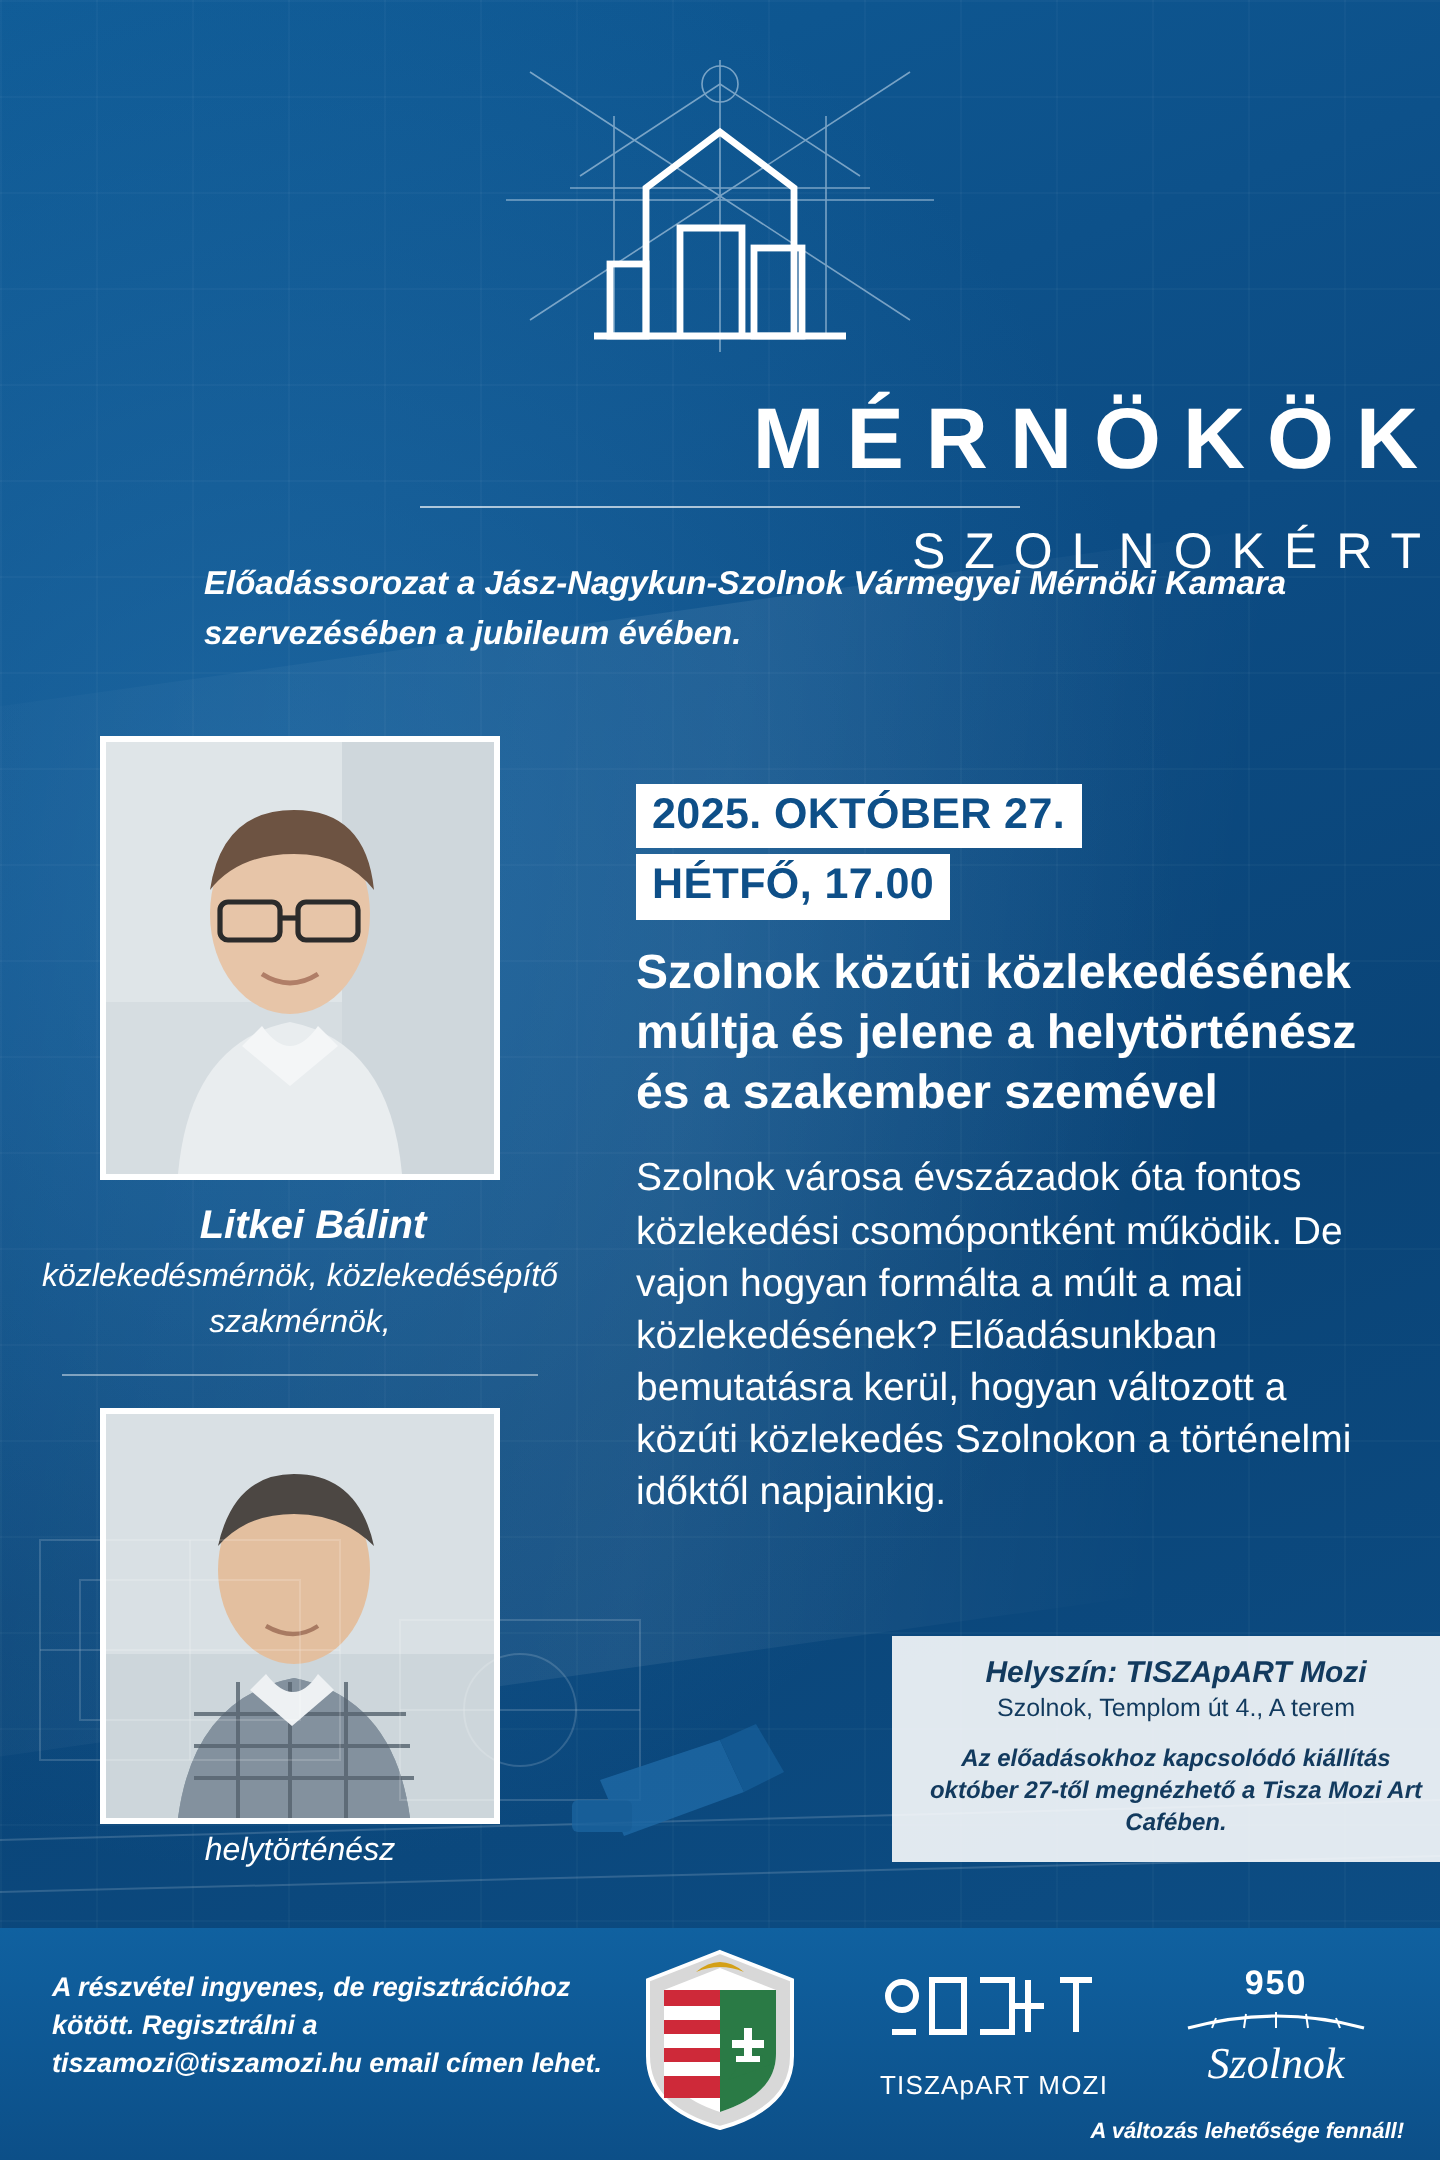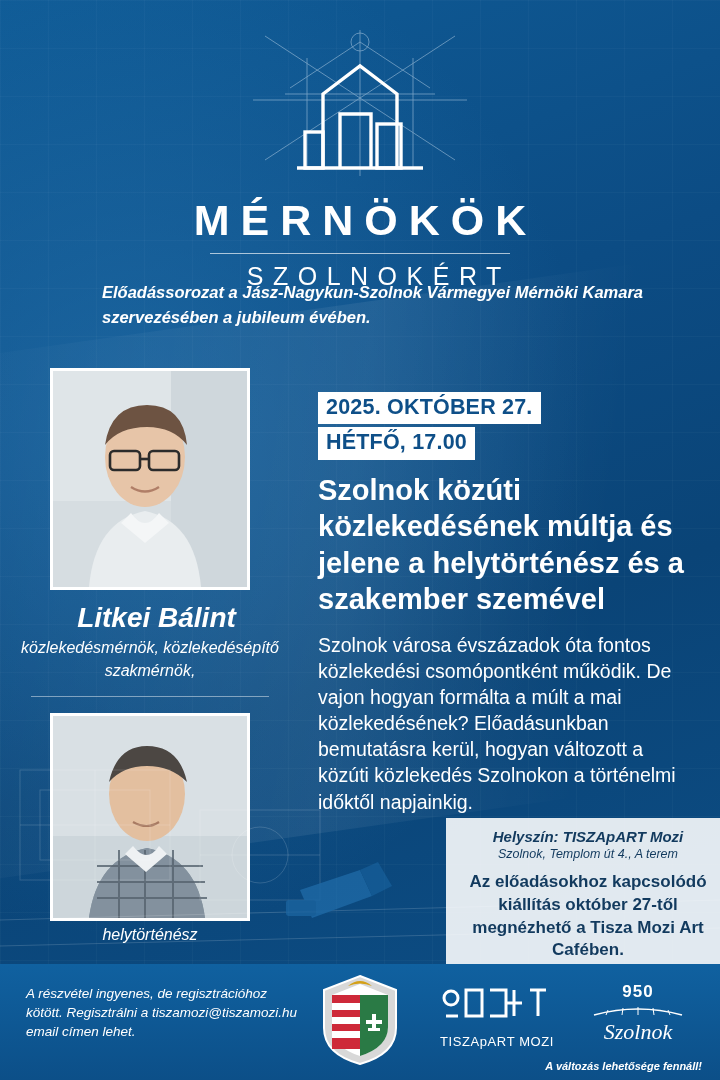--- a/index.html
+++ b/index.html
@@ -35,21 +35,21 @@
   }
 
   
   .logo-wrap {
     position: absolute; top: 28px; left: 0; right: 0;
     display: flex; justify-content: center;
   }
   .logo-svg { display:block; }
 
   .brand {
-    position: absolute; top: 198px; left: 0; right: 0; text-align: center;
+    position: absolute; top: 198px; left: 0; right: 0; text-align: right;
   }
   .brand-main {
     color: #ffffff;
     font-size: 43px;
     font-weight: bold;
     letter-spacing: 11px;
     text-indent: 11px;
     line-height: 1.05;
   }
   .brand-rule {
@@ -82,21 +82,21 @@
     margin: 0 auto;
     border: 3px solid #ffffff;
     background: #c9cfd4;
     overflow: hidden;
     position: relative;
   }
   .photo.p2 { height: 208px; }
 
   .speaker-name {
     text-align: center; color: #ffffff;
-    font-size: 28px; font-weight: bold; font-style: italic;
+    font-size: 20px; font-weight: bold; font-style: italic;
     margin-top: 12px;
     padding-left: 13px;
   }
   .speaker-role {
     text-align: center; color: #ffffff;
     font-size: 16px; font-style: italic; line-height: 1.45;
     margin-top: 2px;
   }
   .divider {
     width: 238px; height: 1px; background: rgba(255,255,255,0.45);
@@ -110,51 +110,51 @@
     display: inline-block;
     background: #ffffff; color: #0e4f88;
     font-size: 21.5px; font-weight: bold;
     padding: 3px 8px 4px 8px;
     line-height: 1.18;
     letter-spacing: 0.2px;
   }
   .date-badge.second { margin-top: 3px; }
 
   .talk-title {
-    color: #ffffff; font-size: 29px; font-weight: bold;
+    color: #ffffff; font-size: 24px; font-weight: bold;
     line-height: 1.26; margin-top: 12px;
   }
   .talk-body {
     color: #ffffff; font-size: 19.5px; line-height: 1.34;
     margin-top: 14px;
   }
 
   
   .venue-box {
     position: absolute; left: 446px; top: 818px; width: 284px;
     background: rgba(255,255,255,0.88);
     color: #123a5e;
     text-align: center;
     padding: 10px 12px 12px 12px;
   }
   .venue-line1 { font-size: 15px; font-style: italic; font-weight: bold; }
-  .venue-line2 { font-size: 12.5px; font-style: italic; margin-top: 2px; }
-  .venue-note { font-size: 17px; font-weight: bold; line-height: 1.34; margin-top: 10px; }
+  .venue-line2 { font-size: 12.5px; margin-top: 2px; }
+  .venue-note { font-size: 12px; font-style: italic; font-weight: bold; line-height: 1.34; margin-top: 10px; }
 
   
   .bottom-strip {
     position: absolute; left: 0; bottom: 0; width: 720px; height: 116px;
     background: linear-gradient(180deg, #1061a0 0%, #0c4f88 100%);
   }
   .footer {
     position: absolute; left: 0; bottom: 0; width: 720px; height: 116px;
   }
   .footer-text {
     position: absolute; left: 26px; top: 20px; width: 280px;
-    color: #ffffff; font-size: 13.5px; font-style: italic; font-weight: normal;
+    color: #ffffff; font-size: 13.5px; font-style: italic; font-weight: bold;
     line-height: 1.42;
   }
   .coat { position: absolute; left: 318px; top: 8px; }
   .tiszapart { position: absolute; left: 438px; top: 22px; text-align: center; }
   .tiszapart-label {
     color: #ffffff; font-size: 13px; font-weight: normal; letter-spacing: 0.6px; margin-top: 4px;
   }
   .szolnok-logo { position: absolute; left: 592px; top: 18px; text-align: center; color: #fff; }
   .szolnok-950 { font-size: 17px; font-weight: bold; letter-spacing: 1px; }
   .szolnok-word { font-size: 22px; font-style: italic; font-family: "Liberation Serif", serif; line-height: 1.05; }

